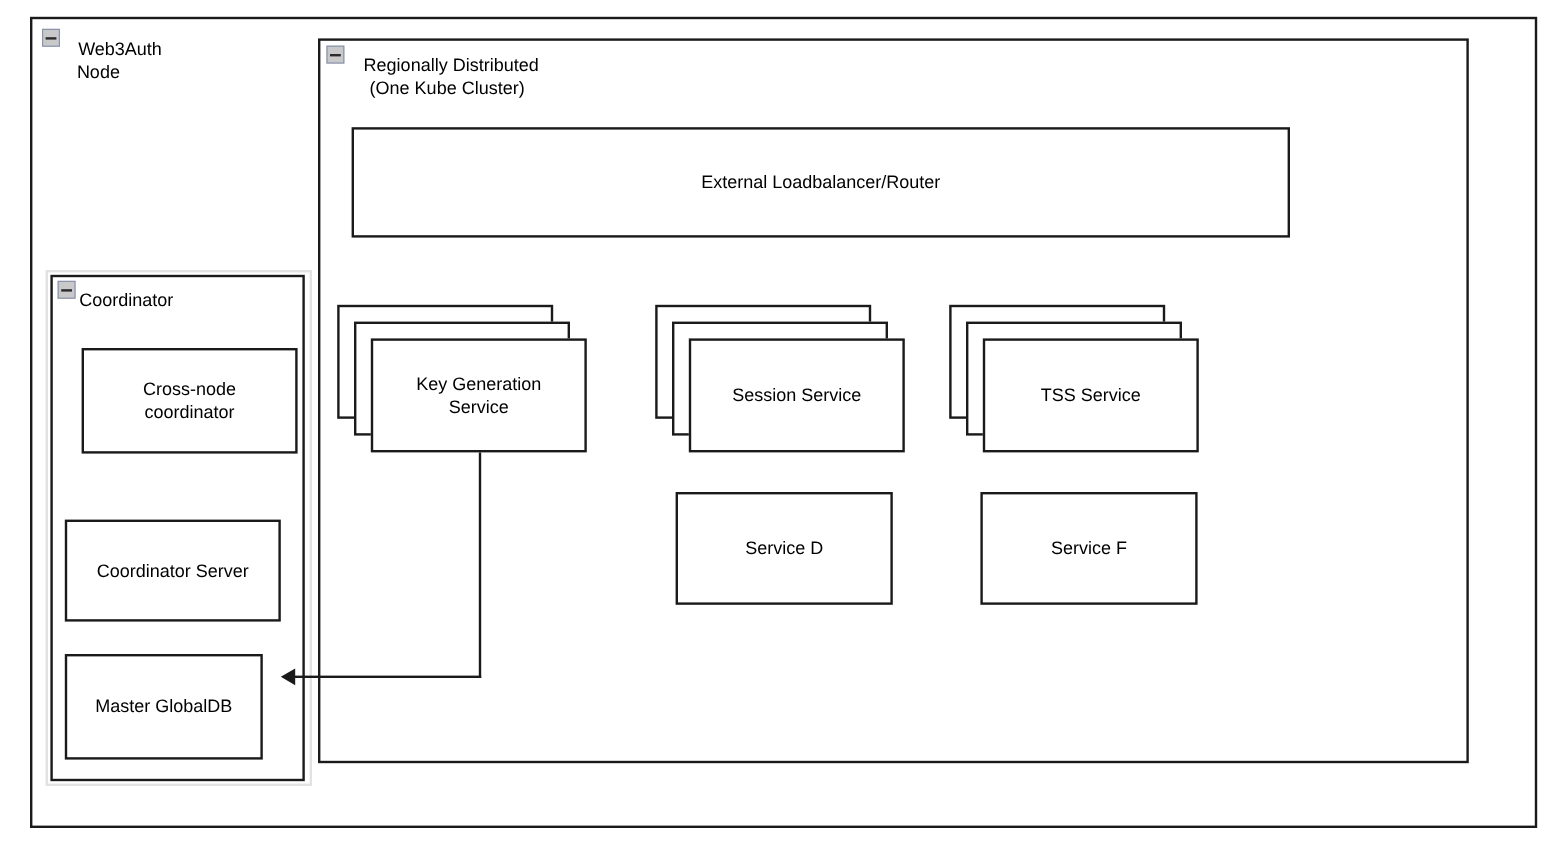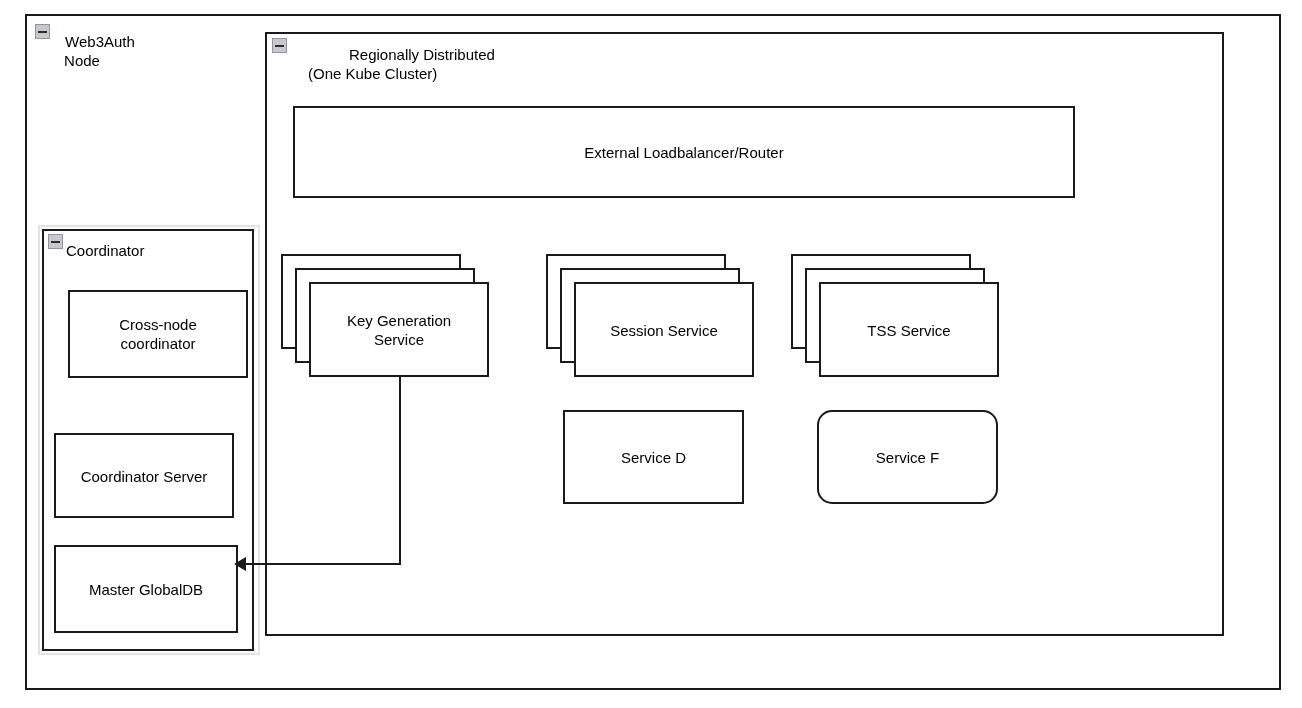--- a/index.html
+++ b/index.html
@@ -131,21 +131,21 @@
 
   <div class="collapse-icon" style="left:35px; top:24px;"></div>
 
   <div class="label label-center" style="left:55px; top:32px; width:90px;">Web3Auth</div>
   <div class="label label-center" style="left:37px; top:51px; width:90px;">Node</div>
 
   <div class="container-box" style="left:265px; top:32px; width:959px; height:604px;"></div>
 
   <div class="collapse-icon" style="left:272px; top:38px;"></div>
 
-  <div class="label" style="left:303px; top:45px;margin-left:46px;">Regionally Distributed</div>
+  <div class="label" style="left:303px; top:45px;">Regionally Distributed</div>
   <div class="label" style="left:308px; top:64px;">(One Kube Cluster)</div>
 
   <div class="box" style="left:293px; top:106px; width:782px; height:92px;">
     <div class="node-text">External Loadbalancer/Router</div>
   </div>
 
   <div class="stack" style="left:281px; top:254px; width:208px; height:123px;">
     <div class="card back2"></div>
     <div class="card back1"></div>
     <div class="card front">
@@ -166,41 +166,41 @@
     <div class="card back1"></div>
     <div class="card front">
       <div class="node-text">TSS Service</div>
     </div>
   </div>
 
   <div class="box" style="left:563px; top:410px; width:181px; height:94px;">
     <div class="node-text">Service D</div>
   </div>
 
-  <div class="box" style="left:817px; top:410px; width:181px; height:94px;border-radius:15px;">
+  <div class="box" style="left:817px; top:410px; width:181px; height:94px;">
     <div class="node-text">Service F</div>
   </div>
 
   <div class="ghost-frame" style="left:38px; top:225px; width:222px; height:430px;"></div>
 
   <div class="container-box" style="left:42px; top:229px; width:212px; height:422px;"></div>
 
   <div class="collapse-icon" style="left:48px; top:234px;"></div>
 
   <div class="label" style="left:66px; top:241px;">Coordinator</div>
 
   <div class="box" style="left:54px; top:290px; width:180px; height:88px;margin-left:14px;">
     <div class="node-text"><span>Cross-node</span><br><span>coordinator</span></div>
   </div>
 
   <div class="box" style="left:54px; top:397px; width:180px; height:85px;margin-top:36px;">
     <div class="node-text">Coordinator Server</div>
   </div>
 
-  <div class="box" style="left:54px; top:545px; width:184px; height:88px;">
+  <div class="box" style="left:54px; top:545px; width:165px; height:88px;">
     <div class="node-text">Master GlobalDB</div>
   </div>
 
   <div class="conn-line" style="left:399px; top:377px; width:2px; height:188px;"></div>
 
   <div class="conn-line" style="left:243px; top:563px; width:158px; height:2px;"></div>
 
   <div class="arrowhead" style="left:234px; top:557px;"></div>
 
 </div>

